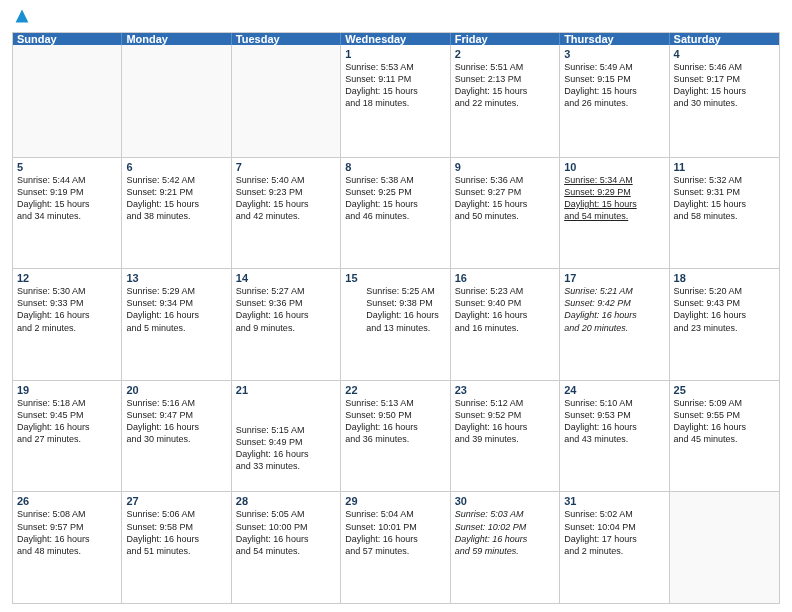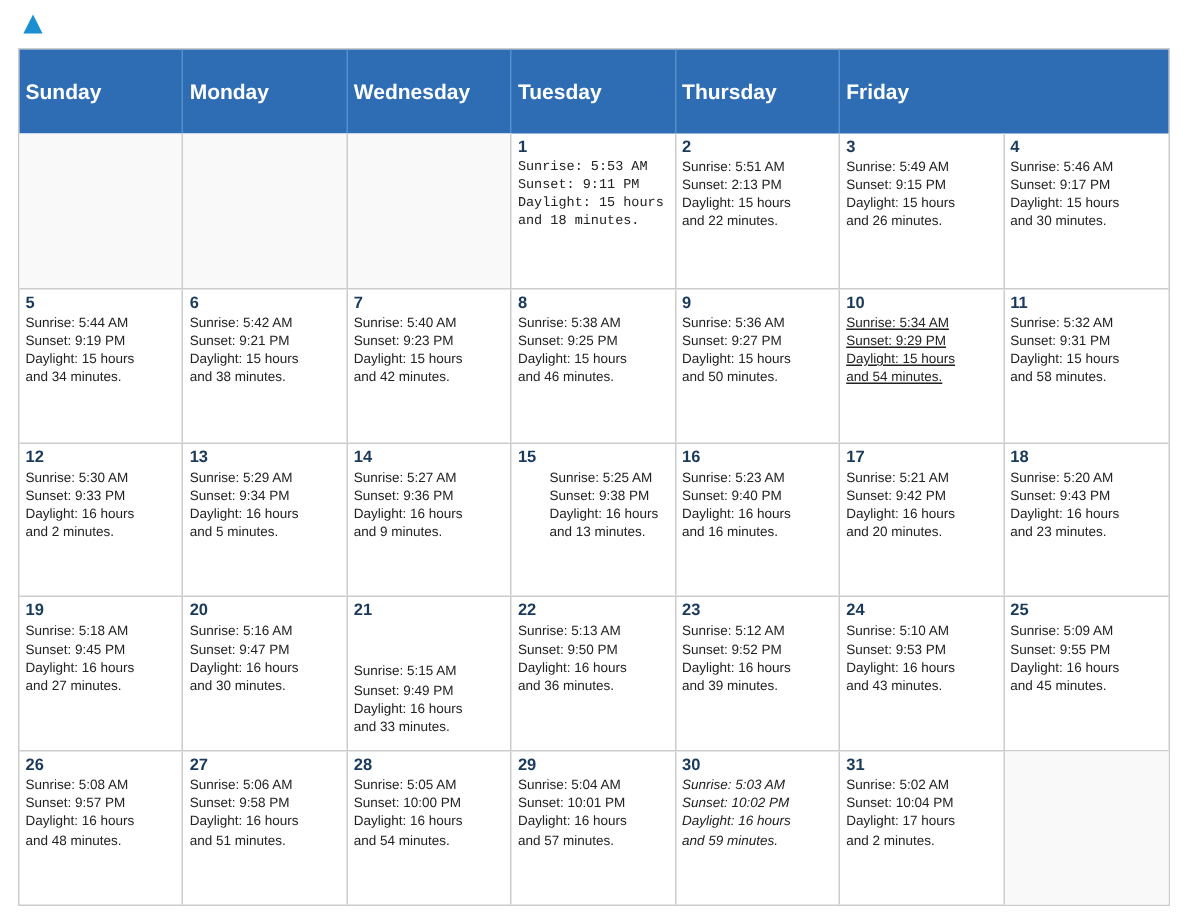--- a/index.html
+++ b/index.html
@@ -63,22 +63,22 @@
       border: 1px solid #ccc;
     }
     .cal-header {
       display: grid;
       grid-template-columns: repeat(7, 1fr);
       background: #2e6db4;
     }
     .cal-header-cell {
       color: #fff;
       font-weight: bold;
-      font-size: 14px;
-      padding: 20px 4px;
+      font-size: 11px;
+      padding: 0 4px;
       text-align: left;
       border-right: 1px solid #5590cc;
     }
     .cal-header-cell:last-child { border-right: none; }
     .cal-body {
       flex: 1;
       display: grid;
       grid-template-rows: repeat(5, 1fr);
     }
     .cal-row {
@@ -128,33 +128,34 @@
     <div class="title-block">
       <div class="title-month"></div>
       <div class="title-location"></div>
     </div>
   </div>
 
   <div class="calendar">
     <div class="cal-header" id="cal-header">
         <div class="cal-header-cell">Sunday</div>
         <div class="cal-header-cell">Monday</div>
+        <div class="cal-header-cell">Tuesday</div>
         <div class="cal-header-cell">Wednesday</div>
-        <div class="cal-header-cell">Tuesday</div>
+        <div class="cal-header-cell">Friday</div>
         <div class="cal-header-cell">Thursday</div>
-        <div class="cal-header-cell">Friday</div>
+        <div class="cal-header-cell">Saturday</div>
       </div>
     <div class="cal-body" id="cal-body">
         <div class="cal-row">
           <div class="cal-cell empty"></div>
           <div class="cal-cell empty"></div>
           <div class="cal-cell empty"></div>
           <div class="cal-cell">
             <div class="day-num">1</div>
-            <div class="cell-text" style="white-space: pre-line; font-family: Liberation Mono, monospace;">Sunrise: 5:53 AM
+            <div class="cell-text" style="white-space: pre-line;">Sunrise: 5:53 AM
 Sunset: 9:11 PM
 Daylight: 15 hours
 and 18 minutes.</div>
           </div>
           <div class="cal-cell">
             <div class="day-num">2</div>
             <div class="cell-text" style="white-space: pre-line;">Sunrise: 5:51 AM
 Sunset: 2:13 PM
 Daylight: 15 hours
 and 22 minutes.</div>
@@ -256,21 +257,21 @@
           </div>
           <div class="cal-cell">
             <div class="day-num">16</div>
             <div class="cell-text" style="white-space: pre-line;">Sunrise: 5:23 AM
 Sunset: 9:40 PM
 Daylight: 16 hours
 and 16 minutes.</div>
           </div>
           <div class="cal-cell">
             <div class="day-num">17</div>
-            <div class="cell-text" style="white-space: pre-line;">Sunrise: 5:21 AM
+            <div class="cell-text" style="white-space: pre-line; font-style: italic;">Sunrise: 5:21 AM
 Sunset: 9:42 PM
 Daylight: 16 hours
 and 20 minutes.</div>
           </div>
           <div class="cal-cell">
             <div class="day-num">18</div>
             <div class="cell-text" style="white-space: pre-line;">Sunrise: 5:20 AM
 Sunset: 9:43 PM
 Daylight: 16 hours
 and 23 minutes.</div>

